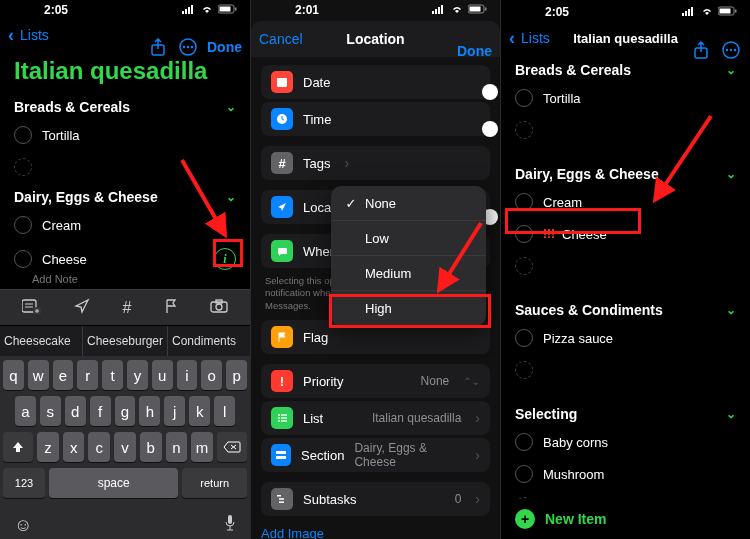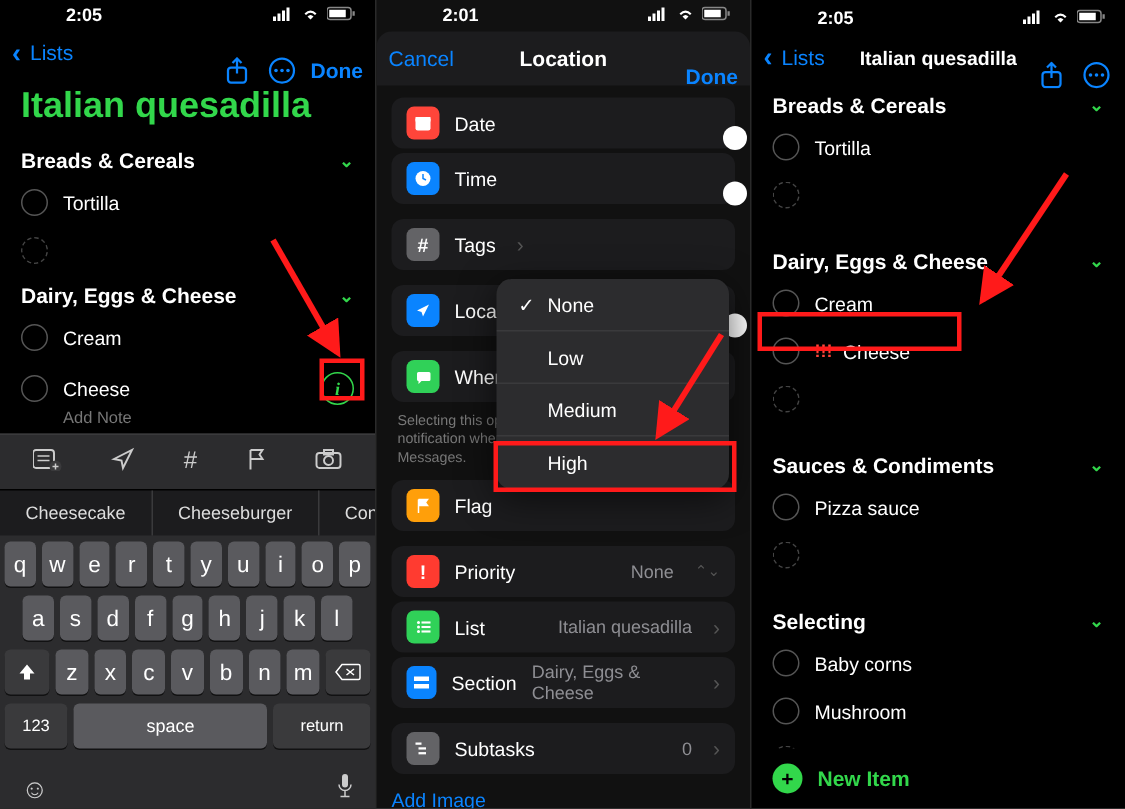--- a/index.html
+++ b/index.html
@@ -23,30 +23,30 @@
   .title-lg { font-size: 24px; font-weight: 700; color: #32d74b; padding: 4px 14px 8px; }
 
   
   .sec { display: flex; justify-content: space-between; align-items: center; padding: 6px 14px 4px; font-size: 14px; font-weight: 700; color: #fff; }
   .sec-chev { color: #32d74b; font-size: 12px; }
 
   
   .item { display: flex; align-items: center; padding: 7px 14px; gap: 10px; font-size: 13px; position: relative; }
   .circle { width: 18px; height: 18px; border: 1.5px solid #555; border-radius: 50%; flex-shrink: 0; }
   .dashed { border-style: dashed; border-color: #444; }
-  .addnote { color: #777; font-size: 11px; padding-left: 42px; margin-top: -4px; margin-bottom: 4px; }
+  .addnote { color: #777; font-size: 11px; padding-left: 32px; margin-top: -4px; margin-bottom: 4px; }
   .info-btn { width: 22px; height: 22px; border: 1.5px solid #32d74b; border-radius: 50%; color: #32d74b; display: flex; align-items: center; justify-content: center; font-size: 12px; font-weight: 700; margin-left: auto; font-family: Georgia, serif; font-style: italic; }
 
   .sep { height: 24px; }
 
   
   .kb { background: #2c2c2e; margin-top: auto; }
   .kb-toolbar { display: flex; justify-content: space-around; align-items: center; padding: 8px 6px; border-top: 1px solid #3a3a3c; color: #ccc; font-size: 15px; }
   .kb-predict { display: flex; background: #1c1c1e; border-top: 1px solid #000; }
-  .kb-predict > div { flex: 1; text-align: left; padding: 8px 17px; font-size: 12px; color: #ddd; border-right: 1px solid #3a3a3c; }
+  .kb-predict > div { flex: 1; text-align: left; padding: 8px 4px; font-size: 12px; color: #ddd; border-right: 1px solid #3a3a3c; }
   .kb-predict > div:last-child { border-right: none; }
   .kb-rows { padding: 4px 3px 6px; }
   .kb-row { display: flex; gap: 4px; margin-bottom: 6px; justify-content: center; }
   .key { flex: 1; background: #5a5a5e; border-radius: 4px; height: 30px; display: flex; align-items: center; justify-content: center; font-size: 15px; color: #fff; box-shadow: 0 1px 0 rgba(0,0,0,.6); }
   .key.fn { background: #3a3a3c; font-size: 11px; }
   .key.space { flex: 4; font-size: 12px; }
   .key.shift, .key.del { flex: 1.2; background: #3a3a3c; }
   .kb-bottom { display: flex; justify-content: space-between; align-items: center; padding: 4px 14px 10px; font-size: 18px; color: #ccc; }
 
   

